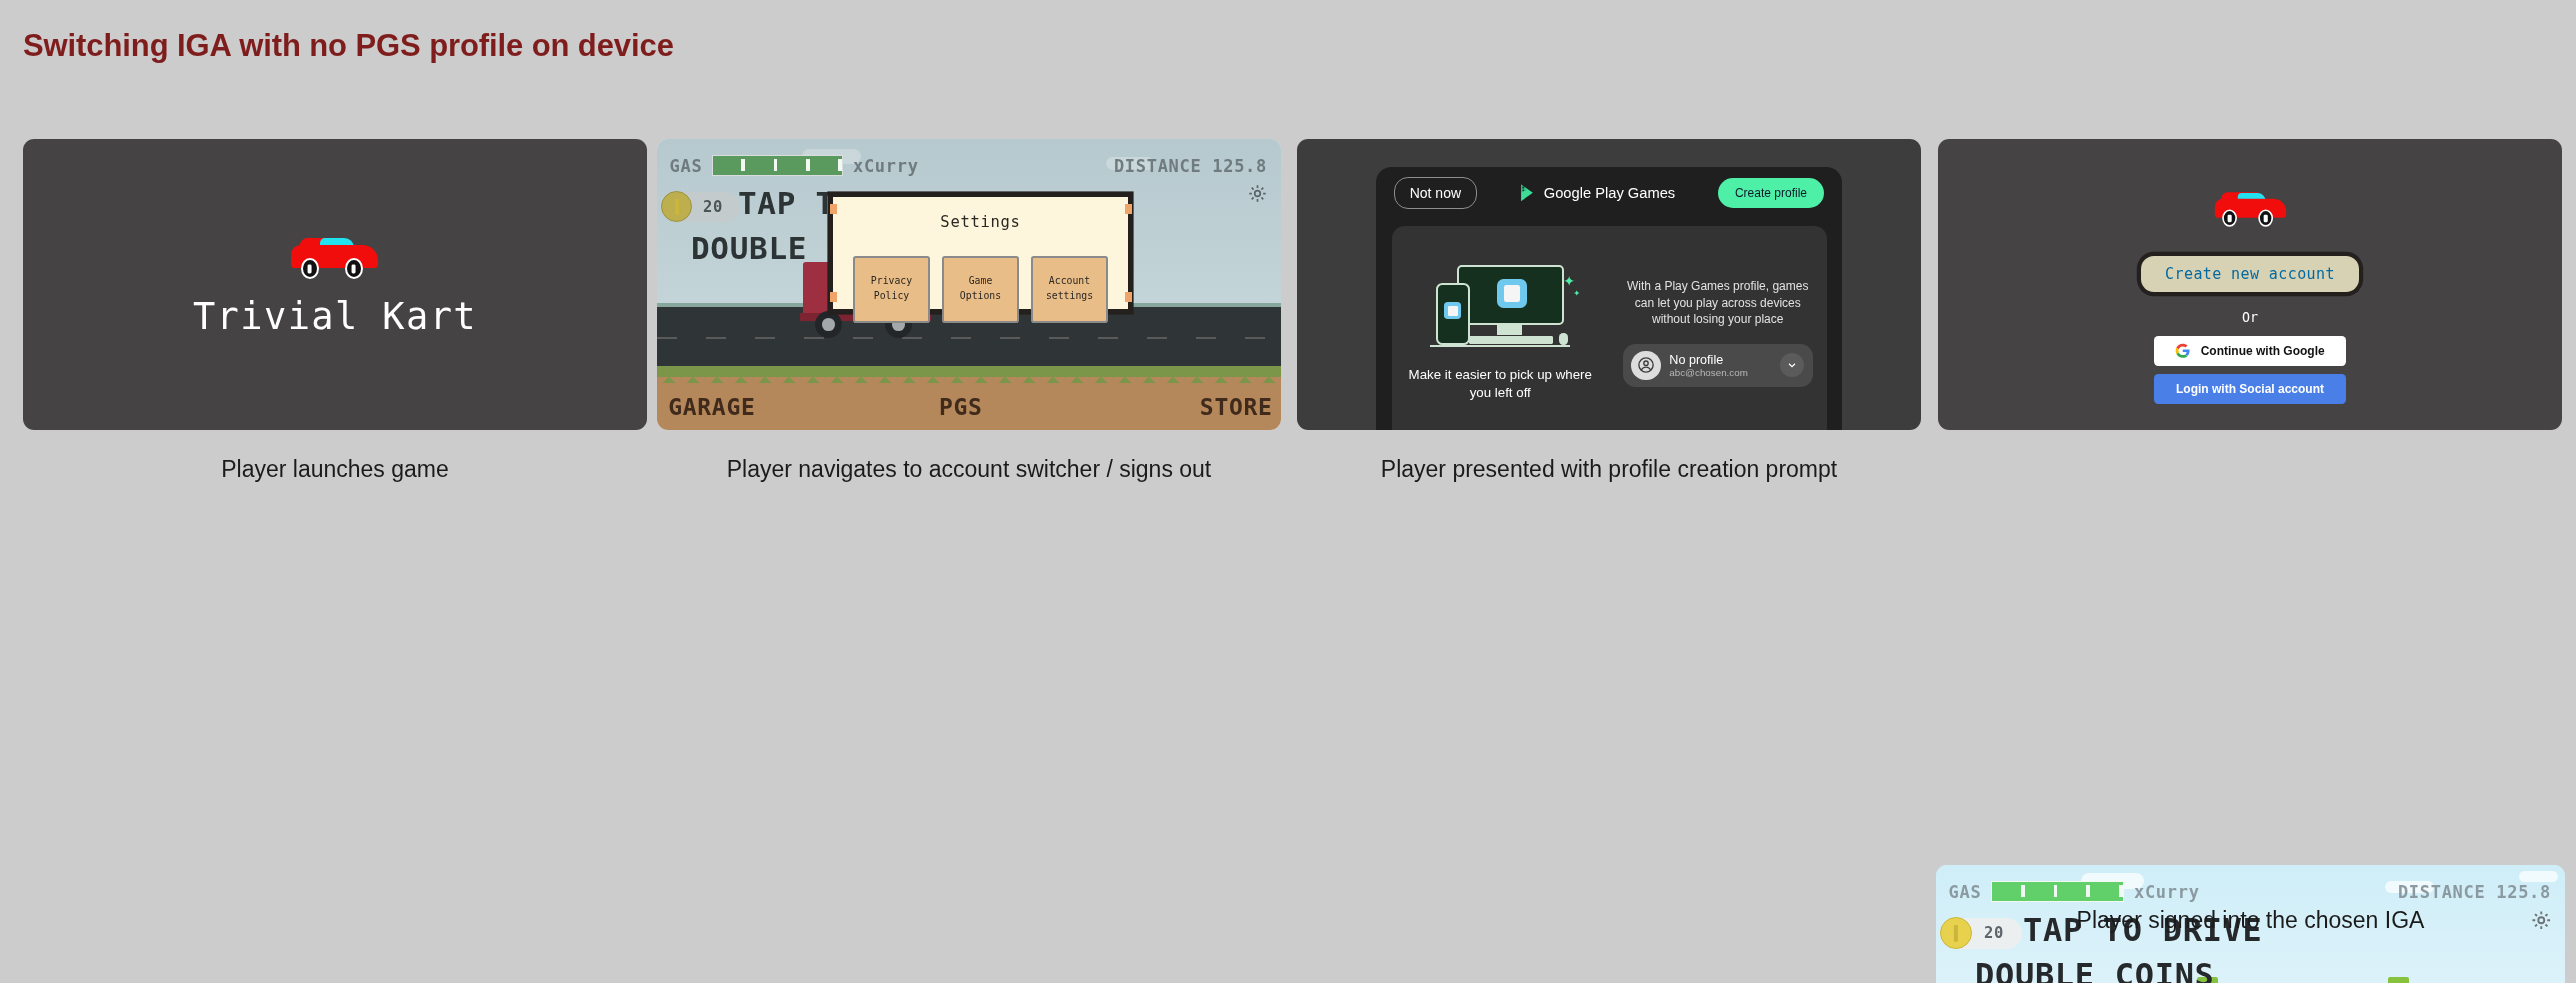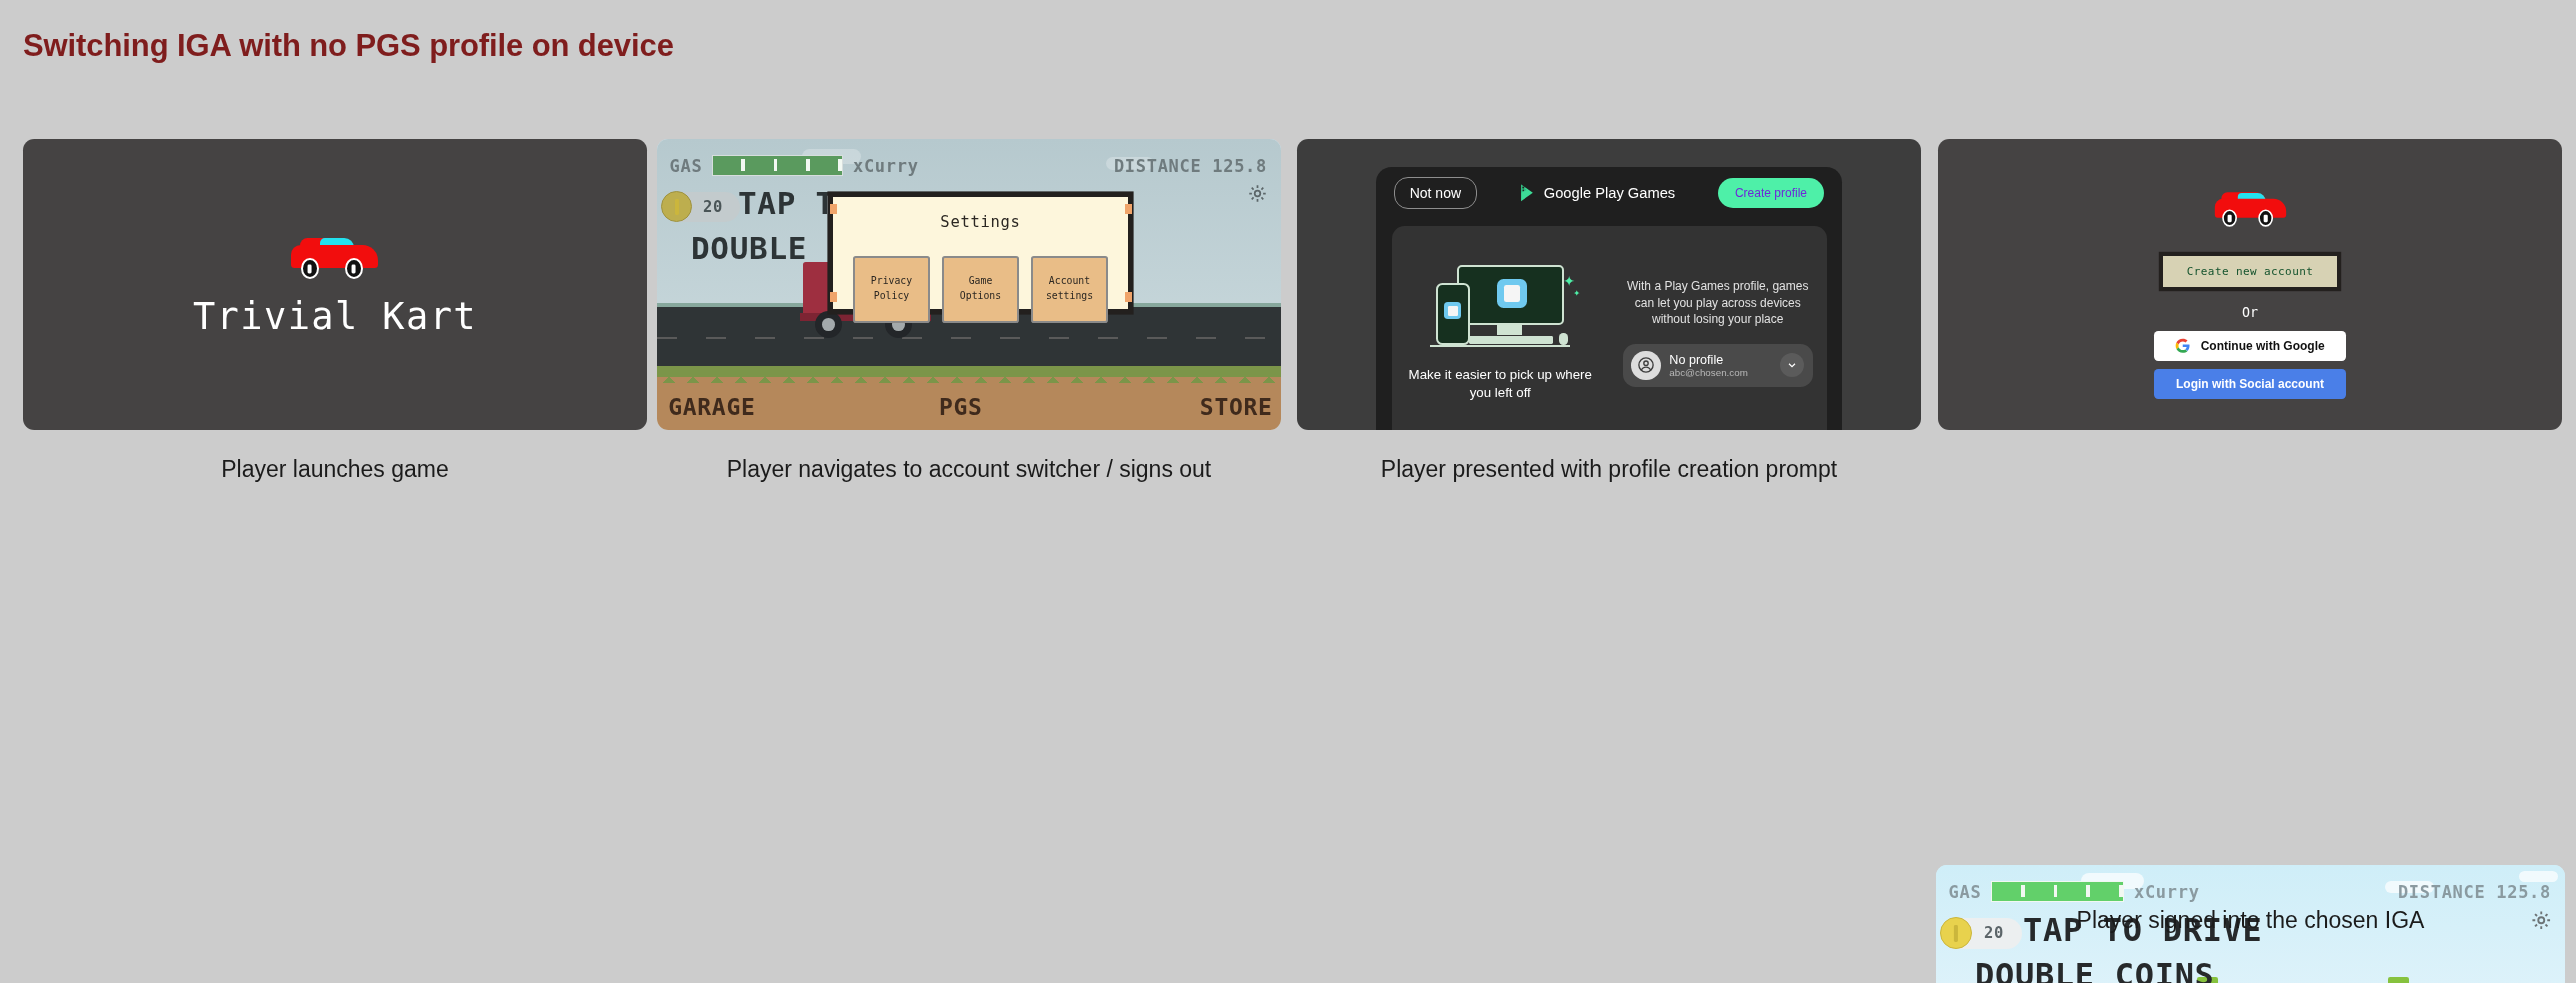--- a/index.html
+++ b/index.html
@@ -103,21 +103,21 @@
   
   #p3 { left: 1297px; top: 139px; width: 624px; height: 291px; background: #3d3d3d; }
   .pgs-card { position: absolute; left: 79px; top: 28px; width: 466px; height: 272px;
               background: #1f1f1f; border-radius: 15.5px 15.5px 0 0; }
   .pgs-head { position: absolute; left: 0; right: 0; top: 0; height: 52px;
               display: flex; align-items: center; justify-content: space-between; padding: 0 18px; }
   .btn-notnow { border: 0.7px solid #8e8e8e; color: #fff; background: transparent;
                 border-radius: 14px; font-size: 14px; padding: 7px 14.7px; white-space: nowrap; }
   .pgs-brand { display: flex; align-items: center; gap: 6.3px; }
   .pgs-brandtxt { color: #fff; font-size: 14.7px; white-space: nowrap; }
-  .btn-create { background: #4ef0a8; color: #6d28d9; border: none; border-radius: 15.5px;
+  .btn-create { background: #4ef0a8; color: #0f172a; border: none; border-radius: 15.5px;
                 font-size: 12px; padding: 8.4px 17px; white-space: nowrap; }
   .pgs-body { position: absolute; left: 15.5px; right: 15.5px; top: 59px; bottom: 0;
               background: #333333; border-radius: 12.6px 12.6px 0 0; display: flex; }
   .pgs-left { width: 50%; display: flex; flex-direction: column; align-items: center;
               justify-content: center; padding: 9.8px; }
   .pgs-left-txt { color: #fff; font-size: 13.3px; text-align: center; line-height: 1.35; margin-top: 11.2px; }
   .pgs-right { width: 50%; display: flex; flex-direction: column; align-items: center;
                justify-content: center; padding: 9.8px 14px; }
   .pgs-right-txt { color: #e2e2e2; font-size: 12px; text-align: center; line-height: 1.4; }
   .pgs-profile { margin-top: 15.5px; width: 100%; background: #4a4a4a; border-radius: 12.6px;
@@ -144,23 +144,23 @@
   .chick { position: absolute; background: #6fc9ef; border-radius: 22%; }
   .chick::after { content:""; position:absolute; left:22%; top:22%; width:56%; height:56%;
                   background: #f5f5f5; border-radius: 14%; }
   .spark { position: absolute; color: #4ef0a8; }
 
   
   #p4 { left: 1938px; top: 139px; width: 624px; height: 291px; background: #454343;
         display: flex; flex-direction: column; align-items: center; justify-content: flex-start;
         padding-top: 44px; }
   .p4-car { transform: scale(.82); }
-  .pixbtn { position: relative; background: #d7d2b4; color: #14532d;
-            font-family: "DejaVu Sans Mono", monospace; font-size: 11px; letter-spacing: 0.4px;
-            padding: 9px 24px; box-shadow: 0 0 0 4.2px #23201e; margin-top: 9.8px; }
+  .pixbtn { position: relative; background: #d7d2b4; color: #0369a1;
+            font-family: "DejaVu Sans Mono", monospace; font-size: 15px; letter-spacing: 0.4px;
+            padding: 9px 24px; box-shadow: 0 0 0 4.2px #23201e; margin-top: 9.8px; border-radius: 13px; }
   .or-txt { color: #fff; font-family: "DejaVu Sans Mono", monospace; font-size: 13.3px; margin: 18px 0 11.2px; }
   .wbtn { background: #fff; color: #111; border-radius: 4.2px; width: 192px; height: 29.5px;
           display: flex; align-items: center; justify-content: center; gap: 9.8px;
           font-size: 12px; font-weight: bold; }
   .bbtn { background: #4a7fe8; color: #fff; border-radius: 4.2px; width: 192px; height: 29.5px;
           display: flex; align-items: center; justify-content: center;
           font-size: 12px; font-weight: bold; margin-top: 8.4px; }
 
   
   #p5 { left: 1936px; top: 574px; width: 629px; height: 285px; }

